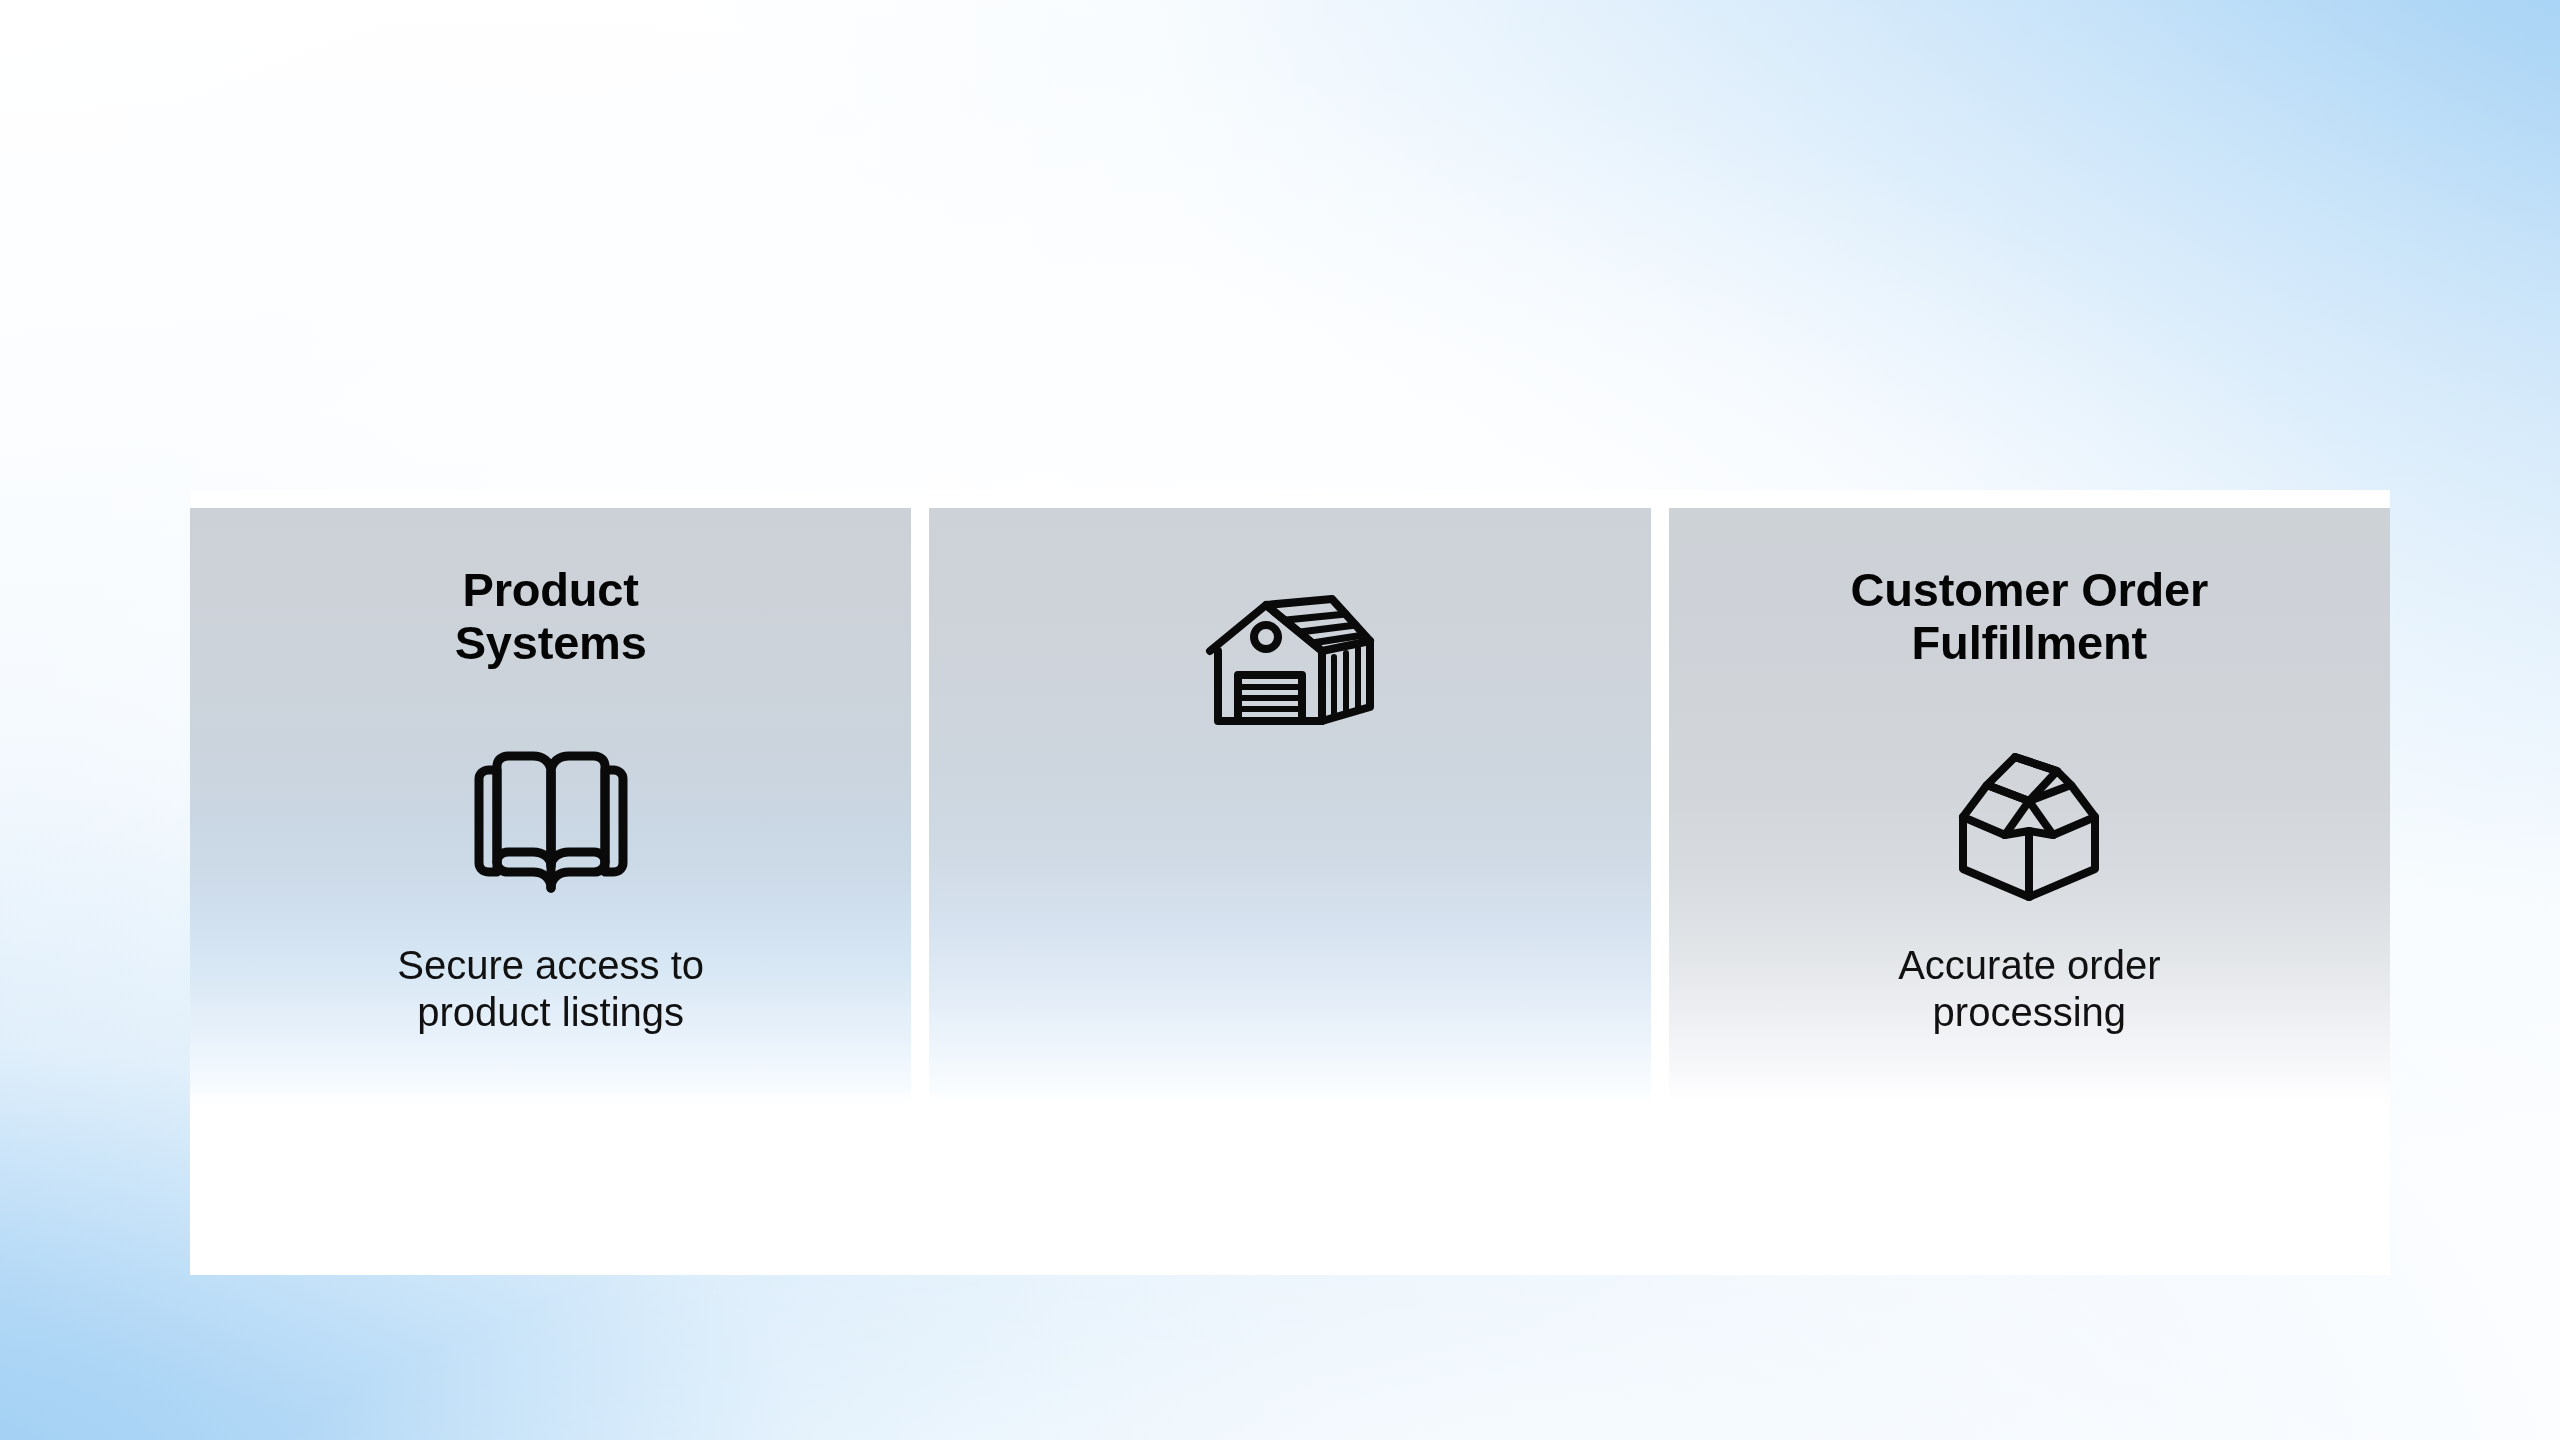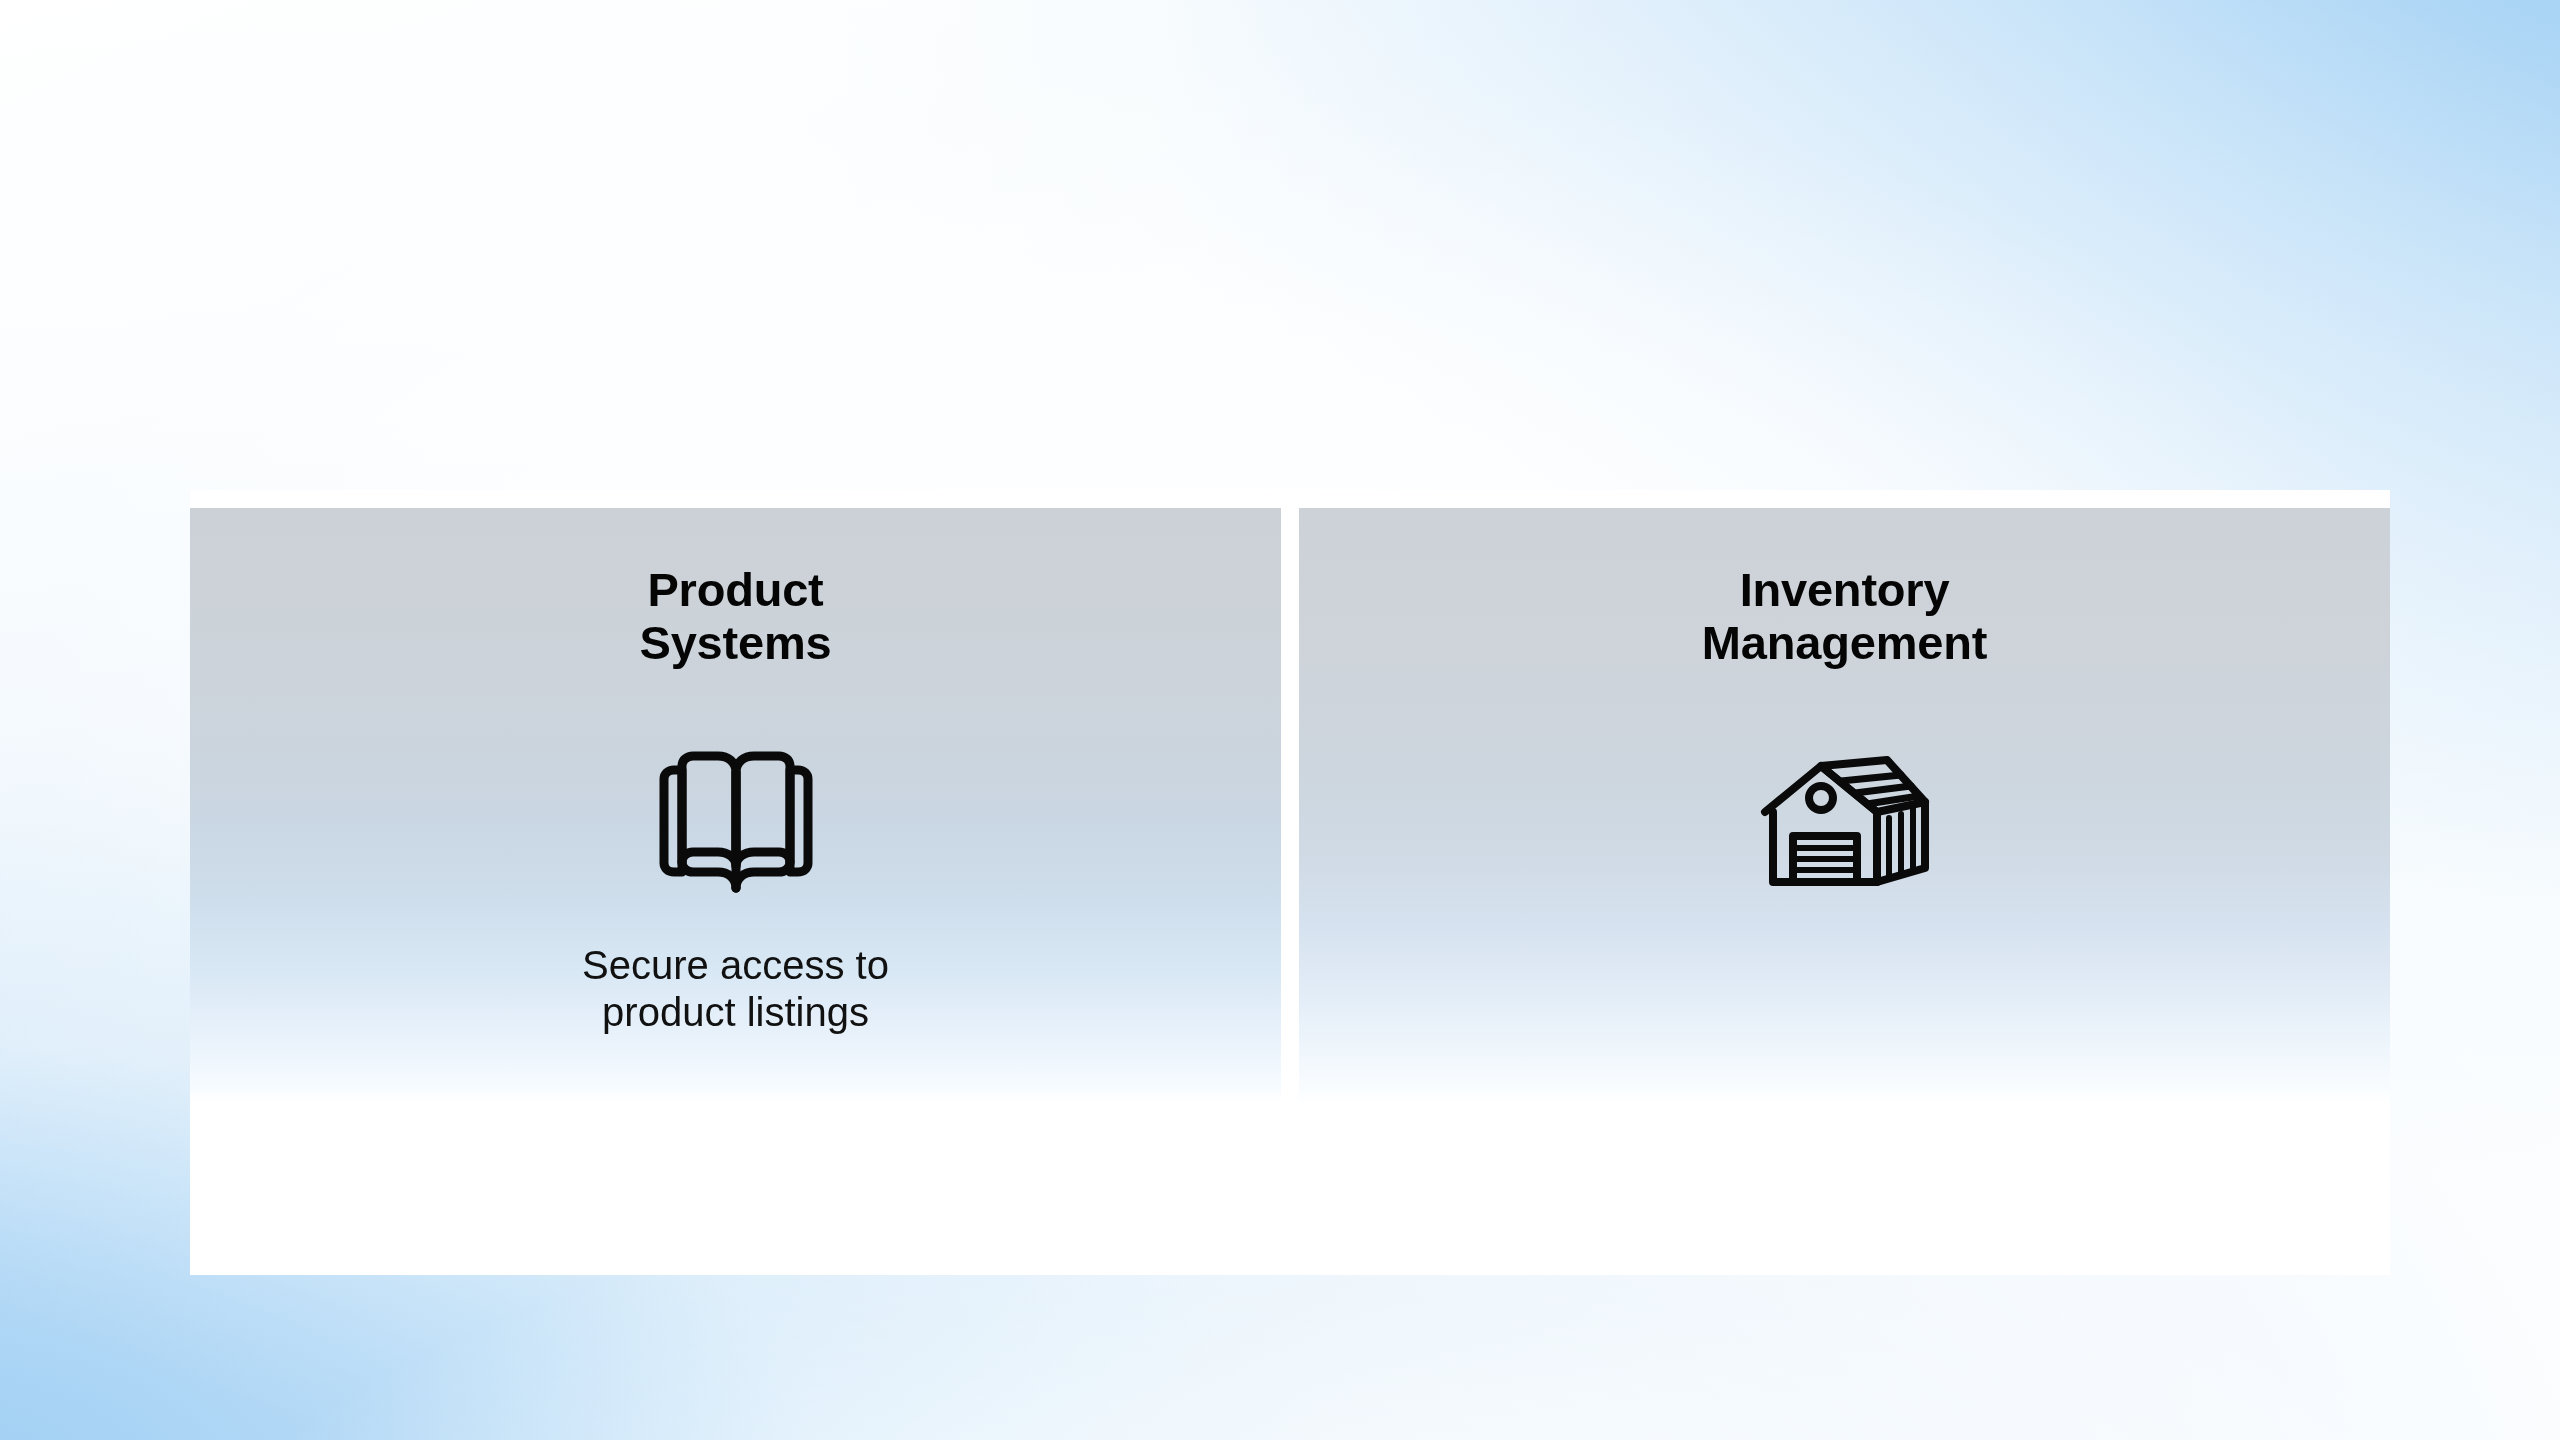--- a/index.html
+++ b/index.html
@@ -182,24 +182,20 @@
         </svg>
       </div>
 
       <div class="card-desc">
         <div>Secure access to</div>
         <div>product listings</div>
       </div>
     </div>
 
     <div class="card card-2">
-      <div class="card-title">
-        <div>Inventory</div>
-        <div>Management</div>
-      </div>
 
       <div class="card-icon">
         <svg width="172" height="132" viewBox="0 0 172 132" fill="none" stroke="#0a0a0a" stroke-width="8" stroke-linecap="round" stroke-linejoin="round">
 
           <path d="M6 56 L62 10 L118 56"></path>
 
           <path d="M62 10 L128 4 L166 46 L118 56 Z"></path>
 
           <path d="M82 25 L142 19" stroke-width="7"></path>
           <path d="M96 37 L152 30" stroke-width="7"></path>
@@ -218,15 +214,44 @@
           <path d="M34 114 L98 114" stroke-width="6"></path>
 
           <path d="M130 122 L130 62" stroke-width="6"></path>
           <path d="M142 118 L142 58" stroke-width="6"></path>
           <path d="M154 115 L154 53" stroke-width="6"></path>
         </svg>
       </div>
 
     </div>
 
+    <div class="card card-3">
+      <div class="card-title">
+        <div>Customer Order</div>
+        <div>Fulfillment</div>
+      </div>
+
+      <div class="card-icon">
+        <svg width="152" height="162" viewBox="0 0 152 162" fill="none" stroke="#0a0a0a" stroke-width="8" stroke-linecap="round" stroke-linejoin="round">
+
+          <path d="M10 76 L10 128 L76 156 L142 128 L142 76"></path>
+          <path d="M76 90 L76 156"></path>
+
+          <path d="M10 76 L34 44 L76 60 L52 94 Z"></path>
+
+          <path d="M142 76 L118 44 L76 60 L100 94 Z"></path>
+
+          <path d="M34 44 L62 16 L104 30 L76 60 Z"></path>
+
+          <path d="M118 44 L104 30 L62 16"></path>
+
+          <path d="M52 94 L76 90 L100 94"></path>
+        </svg>
+      </div>
+
+      <div class="card-desc">
+        <div>Accurate order</div>
+        <div>processing</div>
+      </div>
+    </div>
 
   </div>
 </div>
 
 </body></html>

